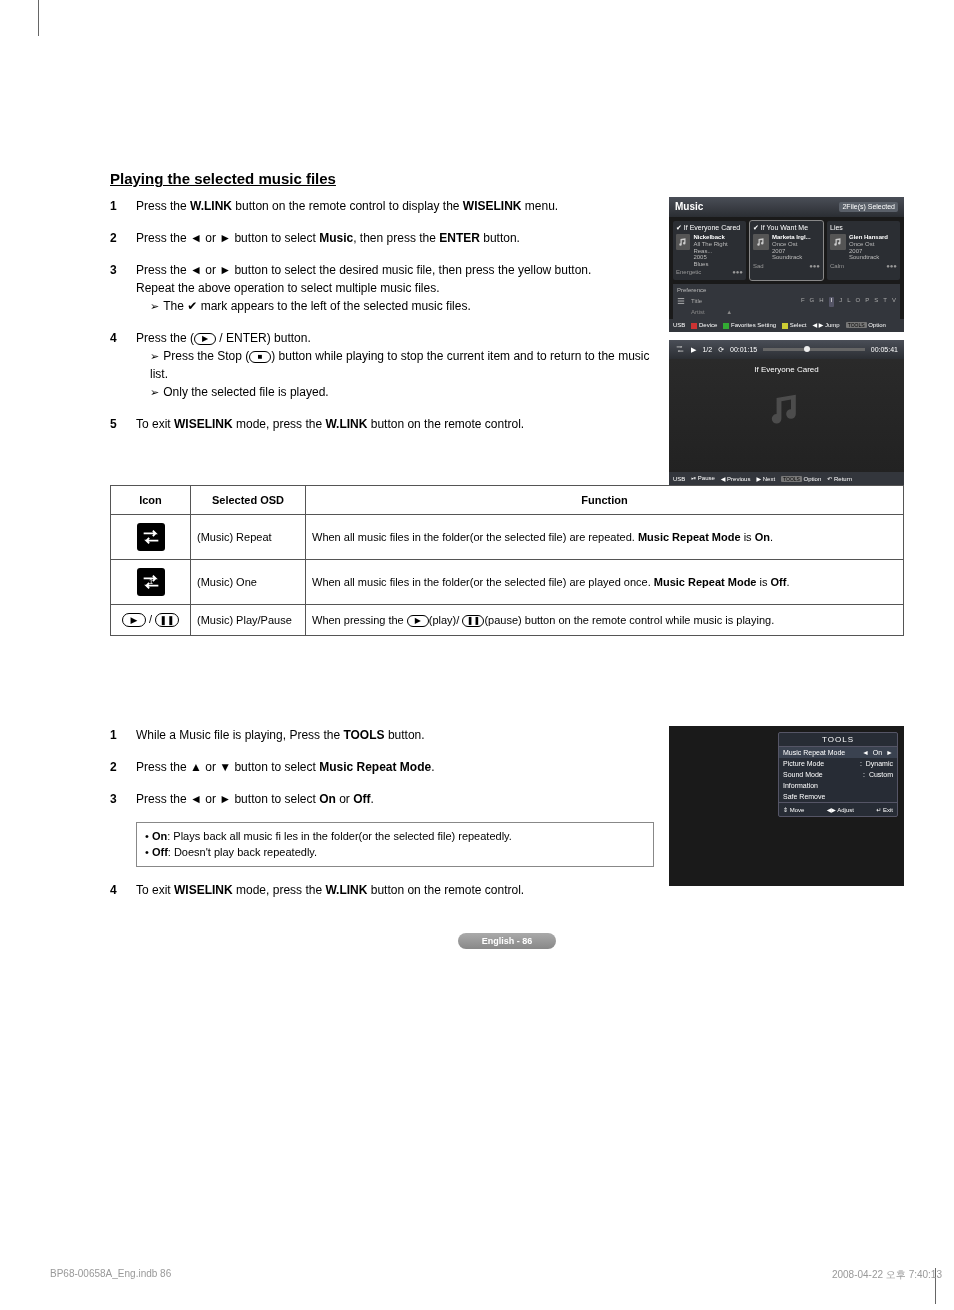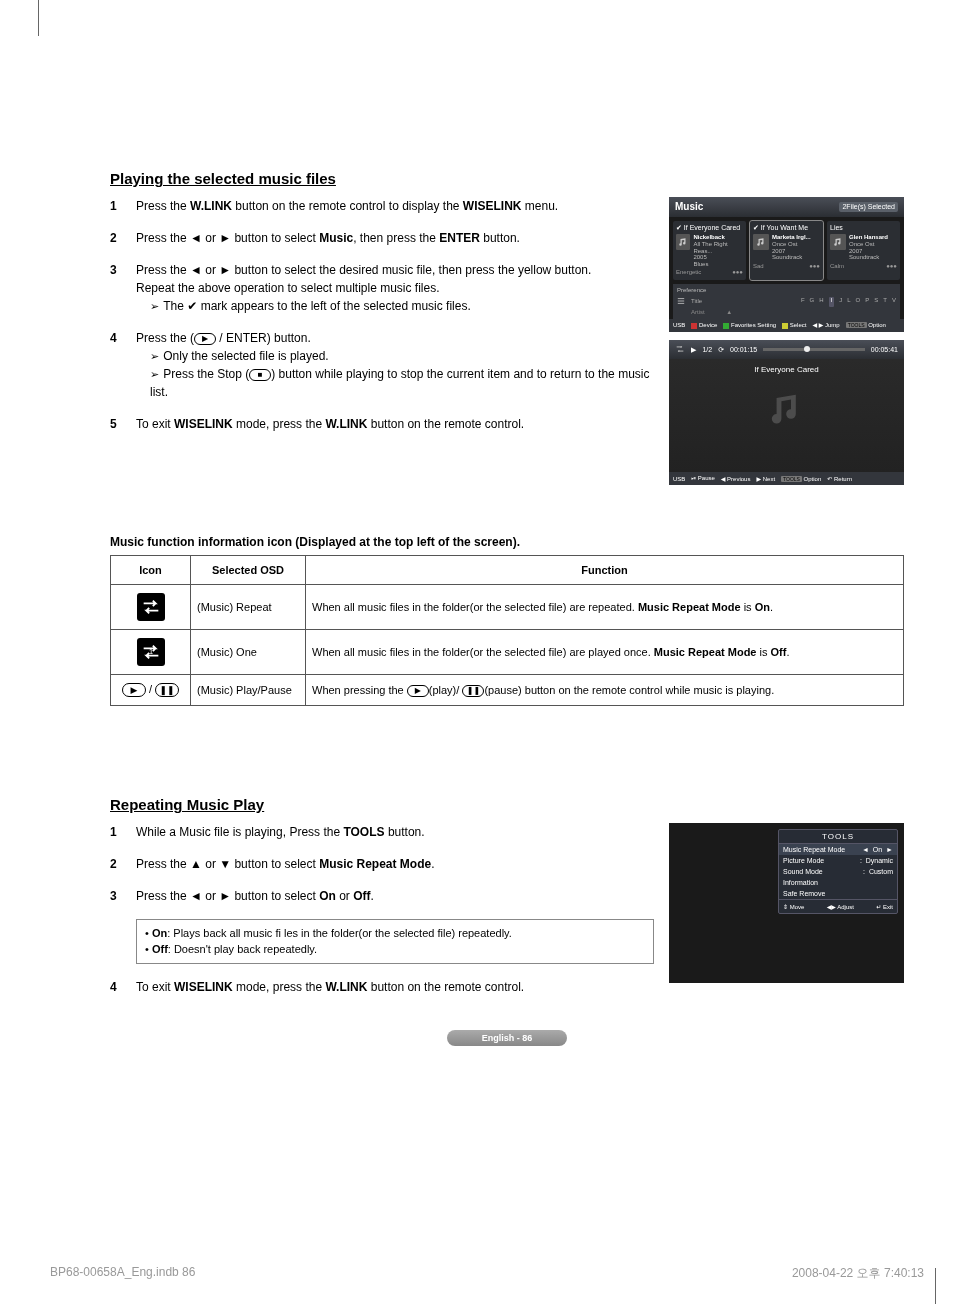--- a/index.html
+++ b/index.html
@@ -216,35 +216,35 @@
 
   
   .continued {
     text-align:right;
     font-style:italic;
     text-decoration:underline;
     margin-top: 80px;
   }
   .page-chip {
     display:block;
-    width:120px;
+    width:98px;
     margin: 20px auto 0;
     background: linear-gradient(#aaa,#888);
     color:#fff;
     text-align:center;
     border-radius:10px;
     font-size:9px;
     padding:3px 0;
     font-weight:bold;
   }
   .footer {
     position:absolute;
-    bottom:28px; left:50px; right:30px;
+    bottom:28px; left:50px; right:12px;
     display:flex; justify-content:space-between;
-    font-size:12px; color:#999;
+    font-size:10px; color:#999;
   }
   .crop-left {
     position:absolute; top:0; left:38px; width:1px; height:36px; background:#666;
   }
   .crop-right {
     position:absolute; bottom:6px; right:18px; width:1px; height:36px; background:#666;
   }
 
   .btn-icon {
     display:inline-flex; border:1px solid #000; border-radius:10px;
@@ -273,21 +273,21 @@
           <div class="step">
             <div class="step-num">2</div>
             <div class="step-body">Press the ◄ or ► button to select <b>Music</b>, then press the <b>ENTER</b> button.</div>
           </div>
           <div class="step">
             <div class="step-num">3</div>
             <div class="step-body">Press the ◄ or ► button to select the desired music file, then press the yellow button.<br>Repeat the above operation to select multiple music files.<div class="sub arrow-sub">The <span class="check">✔</span> mark appears to the left of the selected music files.</div></div>
           </div>
           <div class="step">
             <div class="step-num">4</div>
-            <div class="step-body">Press the (<span class="btn-icon">▶</span> / ENTER) button.<div class="sub arrow-sub">Only the selected file is played.</div><div class="sub arrow-sub">Press the Stop (<span class="btn-icon">■</span>) button while playing to stop the current item and to return to the music list.</div></div>
+            <div class="step-body">Press the (<span class="btn-icon">▶</span> / ENTER) button.<div class="sub arrow-sub">Press the Stop (<span class="btn-icon">■</span>) button while playing to stop the current item and to return to the music list.</div><div class="sub arrow-sub">Only the selected file is played.</div></div>
           </div>
           <div class="step">
             <div class="step-num">5</div>
             <div class="step-body">To exit <b>WISELINK</b> mode, press the <b>W.LINK</b> button on the remote control.</div>
           </div>
         </div>
 
       <div class="right-col">
 
         <div class="music-screen">
@@ -414,21 +414,20 @@
             <span>◀ <span>Previous</span></span>
             <span>▶ <span>Next</span></span>
             <span><span class="tools-chip">TOOLS</span> <span>Option</span></span>
             <span>↶ <span>Return</span></span>
           </div>
         </div>
       </div>
     </div>
   </div>
 
-  <h4 class="table-heading">Music function information icon (Displayed at the top left of the screen).</h4>
   <table class="info">
     <thead>
         <tr>
       <th>Icon</th>
       <th>Selected OSD</th>
       <th>Function</th>
     </tr>
       </thead>
     <tbody id="info-rows">
         <tr>
@@ -452,21 +451,20 @@
         </tr>
         <tr>
           <td class="icon-cell"><span class="pill">▶</span> / <span class="pill">❚❚</span></td>
           <td class="osd-cell">(Music) Play/Pause</td>
           <td>When pressing the <span class="btn-icon">▶</span>(play)/ <span class="btn-icon">❚❚</span>(pause) button on the remote control while music is playing.</td>
         </tr>
       </tbody>
   </table>
 
   <div class="repeating">
-    <div class="section-title">Repeating Music Play</div>
     <div class="two-col">
       <div class="left-col">
         <div id="steps2a">
             <div class="step">
               <div class="step-num">1</div>
               <div class="step-body">While a Music file is playing, Press the <b>TOOLS</b> button.</div>
             </div>
             <div class="step">
               <div class="step-num">2</div>
               <div class="step-body">Press the ▲ or ▼ button to select <b>Music Repeat Mode</b>.</div>

